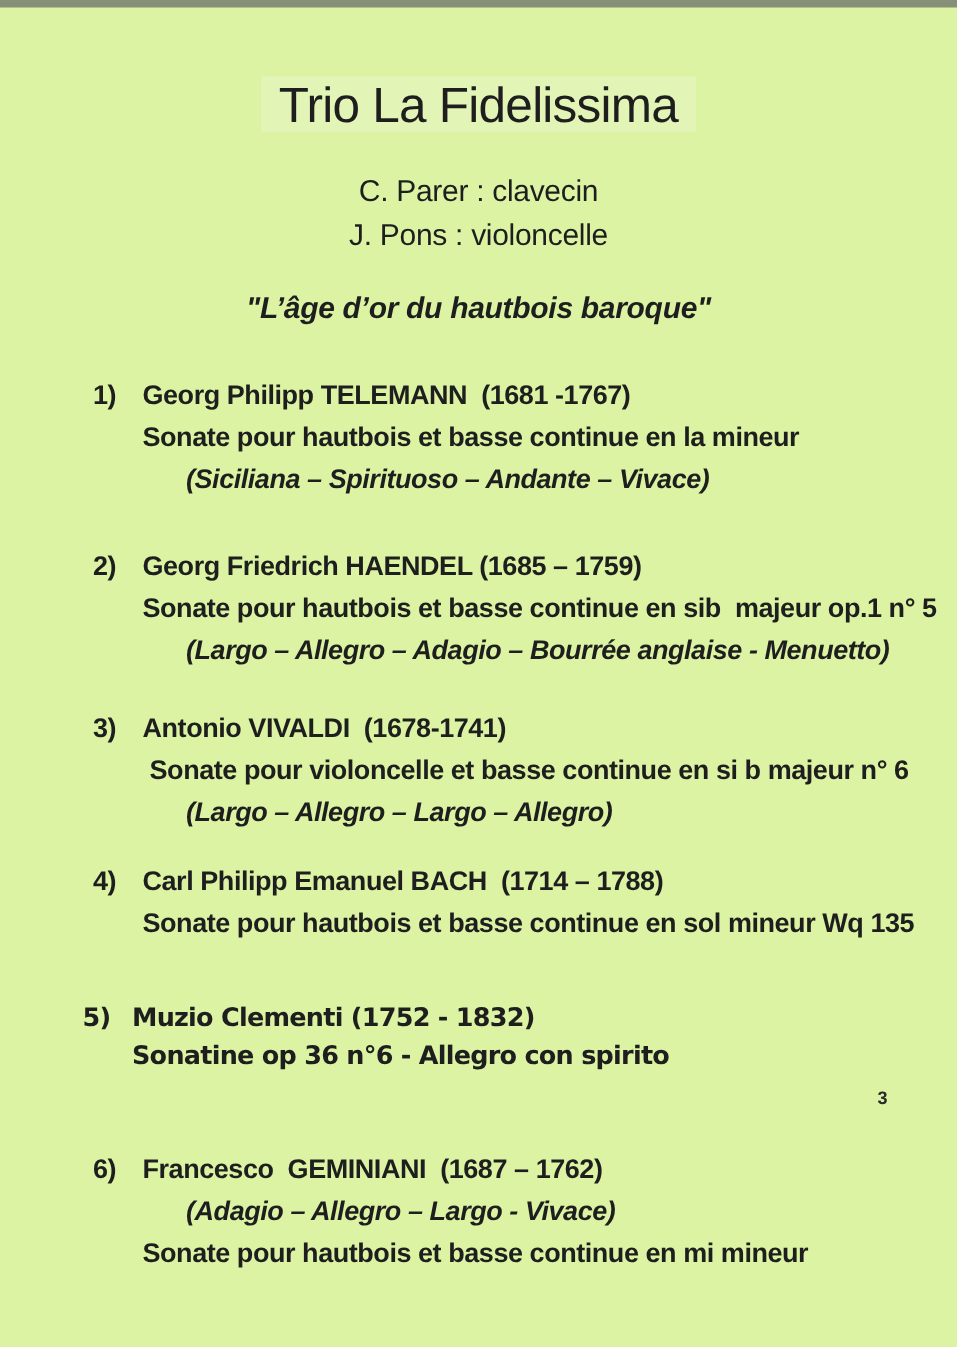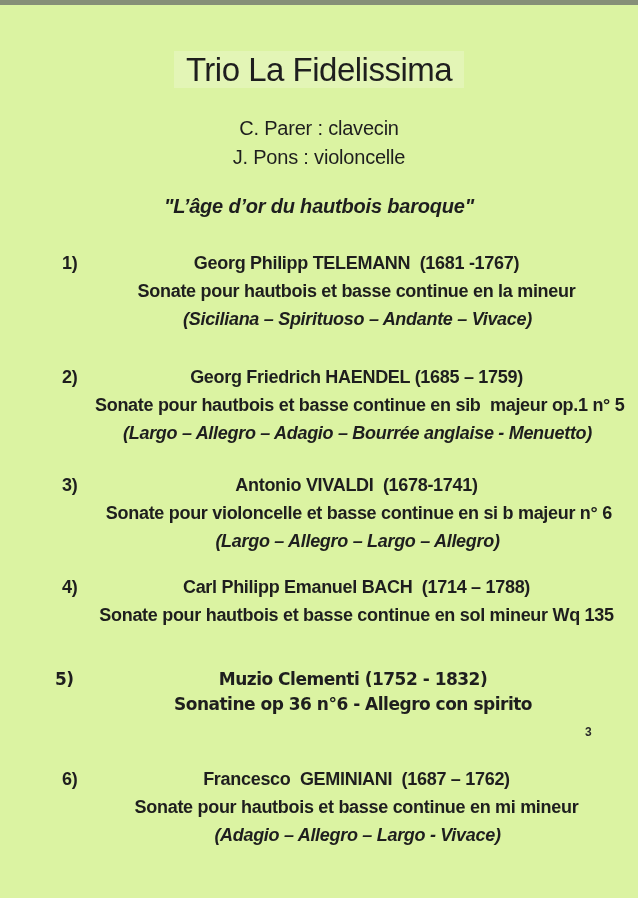--- a/index.html
+++ b/index.html
@@ -61,28 +61,28 @@
     letter-spacing: -0.3px;
     margin-bottom: 30px;
   }
   .item .num {
     flex: none;
     width: 33px;
   }
   .item .lines {
     flex: 1;
     min-width: 0;
-    text-align: center;
   }
   .item .line {
     white-space: pre;
   }
   .item .movements {
     font-style: italic;
     padding-left: 2px;
+    margin-left: 27px;
   }
   .item:nth-child(2) { margin-bottom: 24px; }
   .item:nth-child(3) { margin-bottom: 18px; }
   .item:nth-child(4) { margin-bottom: 38px; }
   .item:nth-child(5) {
     font-family: "DejaVu Sans", sans-serif;
     font-size: 17px;
     line-height: 25px;
     letter-spacing: -0.5px;
     margin-left: -7px;
@@ -155,20 +155,20 @@
     <div class="lines">
       <div class="line composer">Muzio Clementi (1752 - 1832)</div>
       <div class="line work">Sonatine op 36 n°6 - Allegro con spirito</div>
     </div>
   </div>
 
   <div class="item">
     <div class="num">6)</div>
     <div class="lines">
       <div class="line composer">Francesco  GEMINIANI  (1687 – 1762)</div>
+      <div class="line movements">(Adagio – Allegro – Largo - Vivace)</div>
       <div class="line work">Sonate pour hautbois et basse continue en mi mineur</div>
-      <div class="line movements">(Adagio – Allegro – Largo - Vivace)</div>
     </div>
   </div>
 
 </div>
 
 <div class="stray-mark">3</div>
 
 </body></html>

